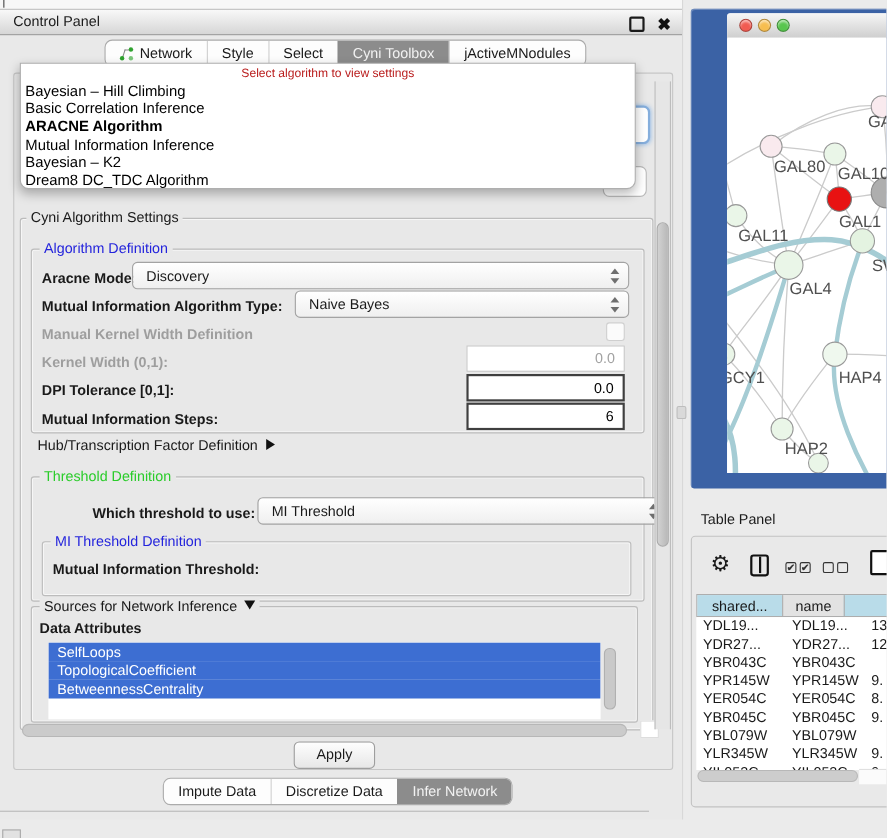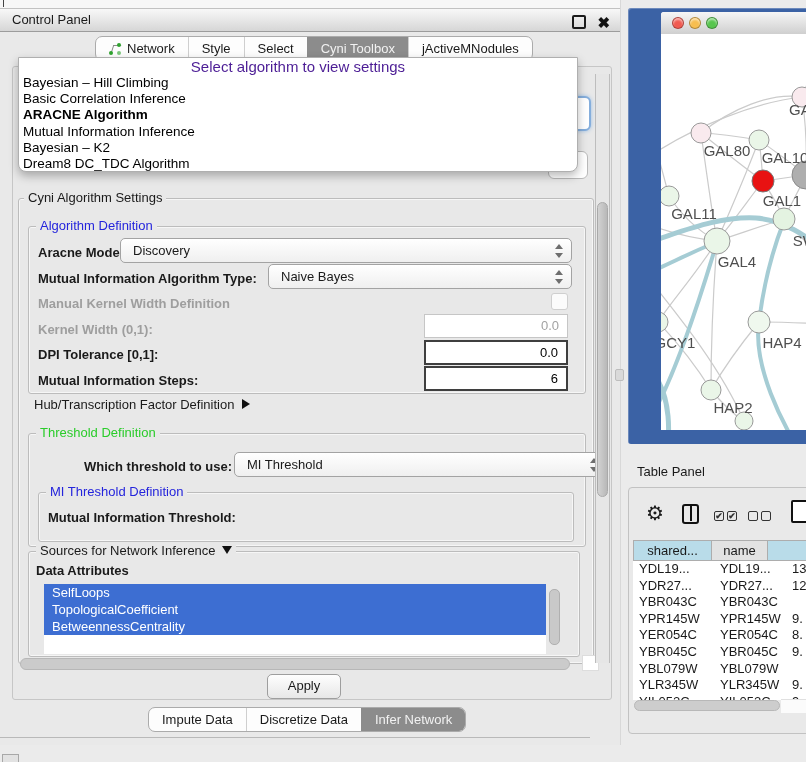--- a/index.html
+++ b/index.html
@@ -24,21 +24,21 @@
   .net-icon::before{content:"";position:absolute;width:4px;height:4px;border-radius:50%;background:#2FA32F;left:0;top:8px;
       box-shadow:8px -8px 0 #2FA32F,8px 0 0 #7CC87C;z-index:1;}
   
   .cp-body{position:absolute;left:12px;top:66px;width:600px;height:634px;background:#E8E8E8;border:1px solid #C6C6C6;border-radius:3px;box-sizing:border-box;}
   
   .frag-combo{position:absolute;left:563px;top:96px;width:24px;height:31px;background:#FFF;border:2px solid #85AEDC;border-radius:6px;box-shadow:0 0 4px #9CBFE6;z-index:10;}
   .frag-field{position:absolute;left:548px;top:151px;width:38px;height:26px;background:#FFF;border:1px solid #B9B9B9;border-radius:6px;z-index:10;}
   
   .popup{position:absolute;left:18px;top:57px;width:560px;height:115px;background:#FFF;border:1px solid #AFAFAF;
       border-radius:0 0 8px 8px;box-shadow:0 4px 10px rgba(0,0,0,.28);z-index:50;box-sizing:border-box;}
-  .popup-ph{text-align:center;color:#4c1d95;line-height:16px;margin-top:1px;font-size:15px;}
+  .popup-ph{text-align:center;color:#b91c1c;line-height:16px;margin-top:1px;font-size:11px;}
   .algo-item{padding-left:4px;line-height:16.2px;font-size:13.5px;color:#000;}
   .algo-item.bold{font-weight:bold;}
   
   .grp{position:absolute;border:1px solid #BCBCBC;border-radius:3px;box-shadow:inset 0 0 0 1px rgba(255,255,255,.6);}
   .grp-title{position:absolute;background:#E8E8E8;padding:0 4px;line-height:14px;z-index:3;white-space:nowrap;}
   .t-blue{color:#2424DC;}
   .t-green{color:#2ACC2A;}
   .lbl{position:absolute;font-weight:bold;white-space:nowrap;z-index:2;}
   .lbl.dis{color:#9E9E9E;}
   .lbl.reg{font-weight:normal;}

